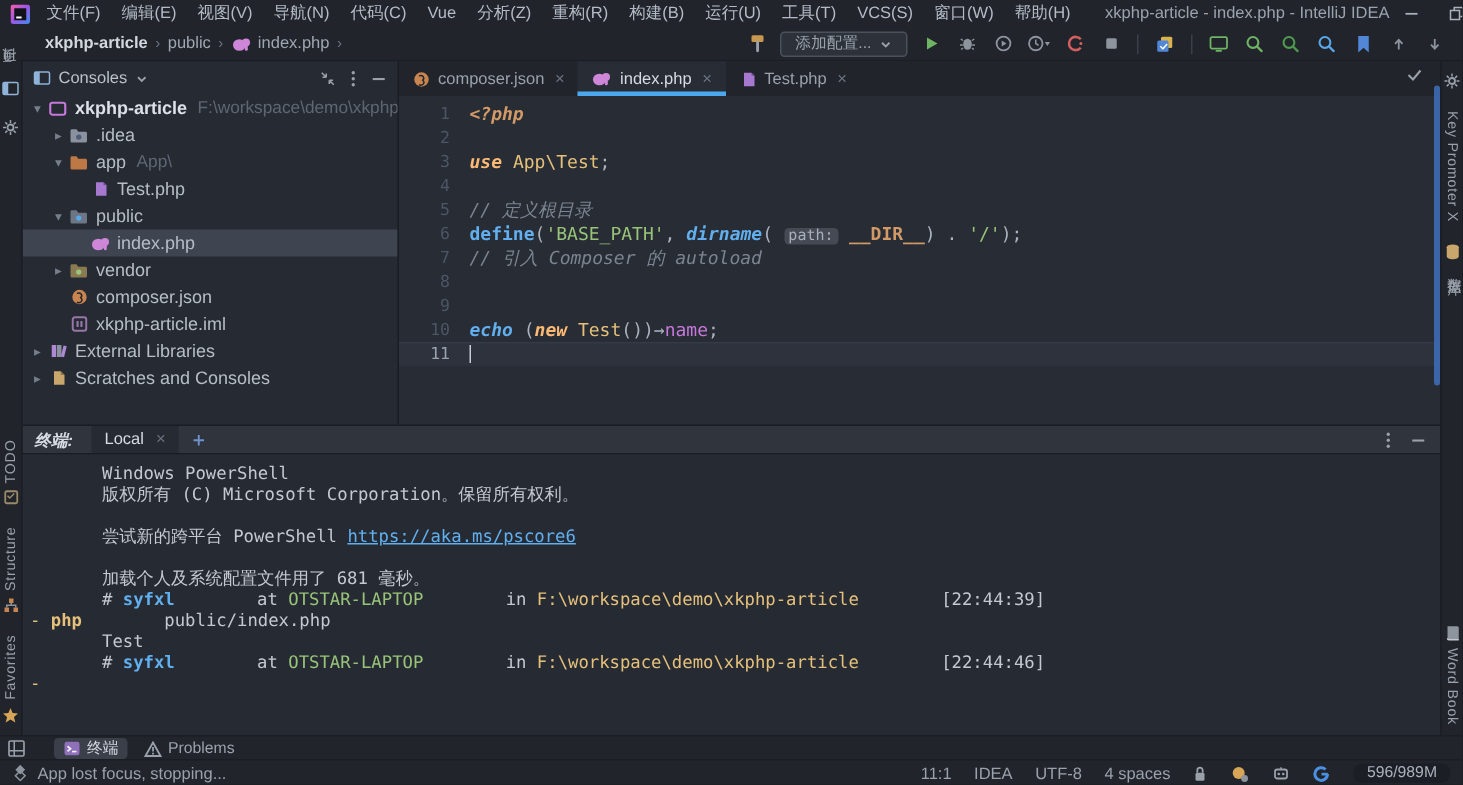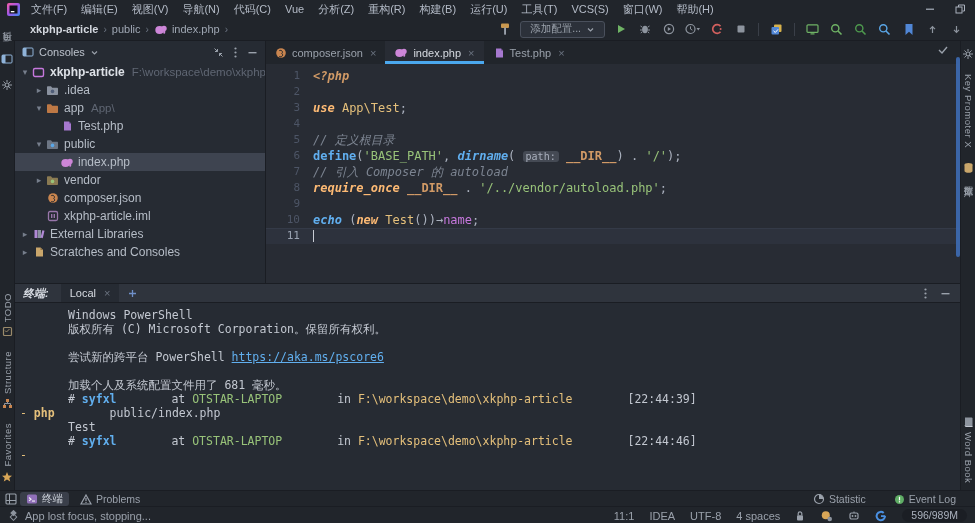--- a/index.html
+++ b/index.html
@@ -84,21 +84,21 @@
   .term-body{padding:5px 0 0 5px;font-family:"DejaVu Sans Mono","Liberation Mono",monospace;font-size:11.5px;line-height:14px;white-space:pre;}
   .tline{height:14px;}
   .tm-t{color:#c3c8d1;margin-left:48px;}
   .tm-cyan{color:#61afef;font-weight:bold;}
   .tm-green{color:#98c379;}
   .tm-yel{color:#e5c07b;}
   .tm-yelb{color:#e5c07b;font-weight:bold;}
   .tm-link{color:#61afef;text-decoration:underline;}
 
   
-  .bottom-bar{position:absolute;left:0;right:0;top:490px;height:16px;background:#21252b;border-top:1px solid #1a1d23;display:flex;align-items:center;font-size:10.5px;color:#9aa1ab;padding:0 5px;gap:3px;z-index:6;}
+  .bottom-bar{position:absolute;left:0;right:0;top:490px;height:16px;background:#21252b;border-top:1px solid #1a1d23;display:flex;align-items:center;font-size:10.5px;color:#9aa1ab;padding:0 5px;gap:19px;z-index:6;}
   .bb-item{display:flex;align-items:center;gap:4px;padding:0 6px;height:14px;border-radius:3px;}
   .bb-item.active{background:#3a3f4a;color:#ced3db;}
   .bb-right{margin-left:auto;display:flex;gap:16px;padding-right:8px;}
 
   
   .status-bar{position:absolute;left:0;right:0;top:506px;height:17px;background:#21252b;border-top:1px solid #1a1d23;display:flex;align-items:center;font-size:11px;color:#9aa1ab;padding:0 8px;z-index:6;}
   .sb-msg{display:flex;align-items:center;gap:6px;}
   .sb-right{margin-left:auto;display:flex;align-items:center;gap:15px;}
   .sb-item{white-space:nowrap;display:flex;align-items:center;}
   .mem-pill{background:#1b1e24;border-radius:8px;padding:0 9px;height:13px;line-height:13px;font-size:10.5px;color:#aab1bd;}
@@ -132,20 +132,21 @@
         <span class="menu-item">Vue</span>
         <span class="menu-item">分析(Z)</span>
         <span class="menu-item">重构(R)</span>
         <span class="menu-item">构建(B)</span>
         <span class="menu-item">运行(U)</span>
         <span class="menu-item">工具(T)</span>
         <span class="menu-item">VCS(S)</span>
         <span class="menu-item">窗口(W)</span>
         <span class="menu-item">帮助(H)</span>
       </span>
+    <span class="win-title">xkphp-article - index.php - IntelliJ IDEA</span>
     <span class="win-controls">
       <span class="win-btn" style="display: flex; align-items: center;">
           <svg width="10" height="10" viewBox="0 0 10 10" xmlns="http://www.w3.org/2000/svg">
             <rect x="1" y="4.6" width="8" height="1.2" fill="#aab1bd"></rect>
           </svg>
         </span>
       <span class="win-btn" style="display: flex; align-items: center;">
           <svg width="10" height="10" viewBox="0 0 10 10" xmlns="http://www.w3.org/2000/svg">
             <rect x="1" y="3" width="6" height="6" fill="none" stroke="#aab1bd"></rect>
             <path d="M3.5 3V1h6v6h-2" fill="none" stroke="#aab1bd"></path>
@@ -544,21 +545,21 @@
         </span>
       </div>
     <div class="code" id="code-area">
         <div class="code-line"><span class="ln">1</span><span><span class="tk-phptag">&lt;?php</span></span></div>
         <div class="code-line"><span class="ln">2</span><span></span></div>
         <div class="code-line"><span class="ln">3</span><span><span class="tk-kw">use</span><span class="tk-p"> </span><span class="tk-cls">App\Test</span><span class="tk-p">;</span></span></div>
         <div class="code-line"><span class="ln">4</span><span></span></div>
         <div class="code-line"><span class="ln">5</span><span><span class="tk-cm">// 定义根目录</span></span></div>
         <div class="code-line"><span class="ln">6</span><span><span class="tk-fn">define</span><span class="tk-p">(</span><span class="tk-str">'BASE_PATH'</span><span class="tk-p">, </span><span class="tk-fni">dirname</span><span class="tk-p">(</span><span class="tk-p"> </span><span class="tk-hint">path:</span><span class="tk-p"> </span><span class="tk-const">__DIR__</span><span class="tk-p">)</span><span class="tk-p"> . </span><span class="tk-str">'/'</span><span class="tk-p">);</span></span></div>
         <div class="code-line"><span class="ln">7</span><span><span class="tk-cm">// 引入 Composer 的 autoload</span></span></div>
-        <div class="code-line"><span class="ln">8</span><span><span class="tk-kw">require_once</span><span class="tk-p"> </span><span class="tk-const">__DIR__</span><span class="tk-p"> . </span><span class="tk-str">'/../vendor/autoload.php'</span><span class="tk-p">;</span></span></div>
+        <div class="code-line"><span class="ln">8</span></div>
         <div class="code-line"><span class="ln">9</span><span></span></div>
         <div class="code-line"><span class="ln">10</span><span><span class="tk-fni">echo</span><span class="tk-p"> </span><span class="tk-p">(</span><span class="tk-kw">new</span><span class="tk-p"> </span><span class="tk-cls">Test</span><span class="tk-p">())</span><span class="tk-p">→</span><span class="tk-prop">name</span><span class="tk-p">;</span></span></div>
         <div class="code-line cur"><span class="ln">11</span><span><span class="caret"></span></span></div>
       </div>
     <span class="editor-check" style="display: inline-flex; align-items: center;">
         <svg width="12" height="10" viewBox="0 0 12 10" xmlns="http://www.w3.org/2000/svg">
           <path d="M2 5l3 3 5-6" stroke="#9aa1ab" stroke-width="1.4" fill="none"></path>
         </svg>
       </span>
     <div class="scrollthumb"></div>
@@ -614,41 +615,20 @@
         </span>
         <span class="bb-item">
           <span style="display: inline-flex; align-items: center;">
             <svg width="12" height="11" viewBox="0 0 12 11" xmlns="http://www.w3.org/2000/svg">
               <path d="M6 1 11 10H1Z" fill="none" stroke="#9aa1ab" stroke-width="1.2"></path>
               <rect x="5.4" y="4" width="1.2" height="3" fill="#9aa1ab"></rect>
               <rect x="5.4" y="7.8" width="1.2" height="1.2" fill="#9aa1ab"></rect>
             </svg>
           </span>
           <span>Problems</span>
-        </span>
-      </span>
-    <span class="bb-right" id="bb-right">
-        <span class="bb-item">
-          <span style="display: inline-flex; align-items: center;">
-            <svg width="12" height="12" viewBox="0 0 12 12" xmlns="http://www.w3.org/2000/svg">
-              <circle cx="6" cy="6" r="4.5" fill="none" stroke="#9aa1ab" stroke-width="1.2"></circle>
-              <path d="M6 6V1.5A4.5 4.5 0 0 1 10.5 6Z" fill="#9aa1ab"></path>
-            </svg>
-          </span>
-          <span>Statistic</span>
-        </span>
-        <span class="bb-item">
-          <span style="display: inline-flex; align-items: center;">
-            <svg width="11" height="11" viewBox="0 0 11 11" xmlns="http://www.w3.org/2000/svg">
-              <circle cx="5.5" cy="5.5" r="4.5" fill="#5fad65"></circle>
-              <rect x="4.9" y="2.8" width="1.2" height="3.6" fill="#fff"></rect>
-              <rect x="4.9" y="7.2" width="1.2" height="1.2" fill="#fff"></rect>
-            </svg>
-          </span>
-          <span>Event Log</span>
         </span>
       </span>
   </div>
 
   <div class="status-bar">
     <span class="sb-msg">
       <span style="display: inline-flex; align-items: center;">
           <svg width="11" height="11" viewBox="0 0 11 11" xmlns="http://www.w3.org/2000/svg">
             <rect x="3.2" y="0.8" width="4.6" height="4.6" transform="rotate(45 5.5 3.1)" fill="#8d949e"></rect>
             <rect x="3.2" y="4.8" width="4.6" height="4.6" transform="rotate(45 5.5 7.1)" fill="none" stroke="#8d949e"></rect>

